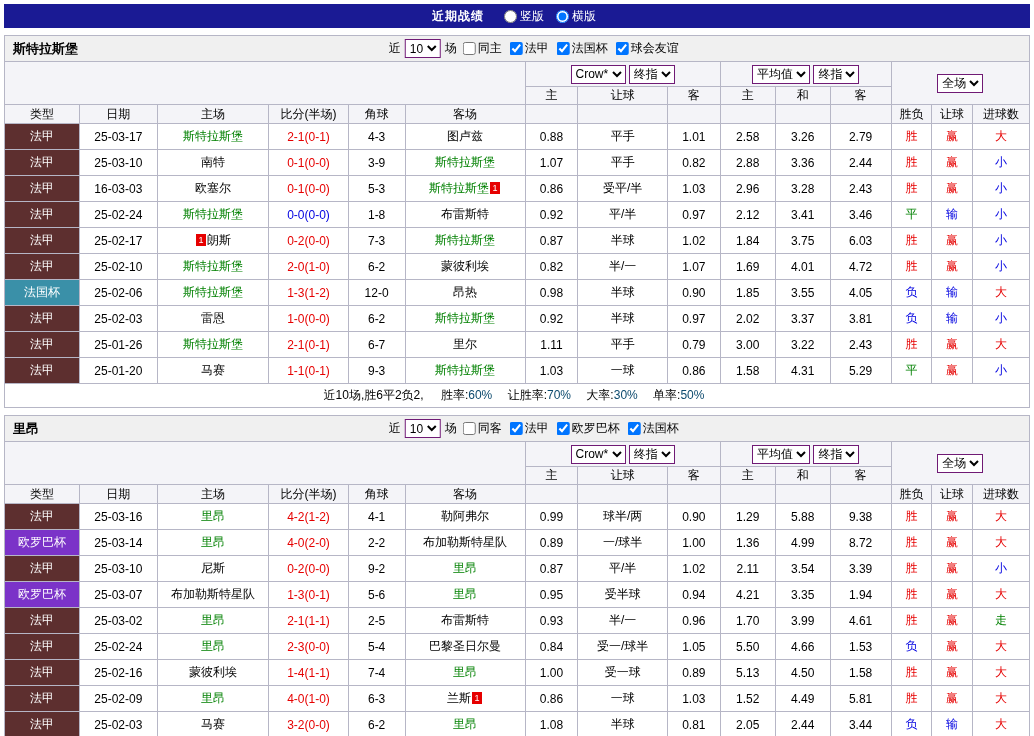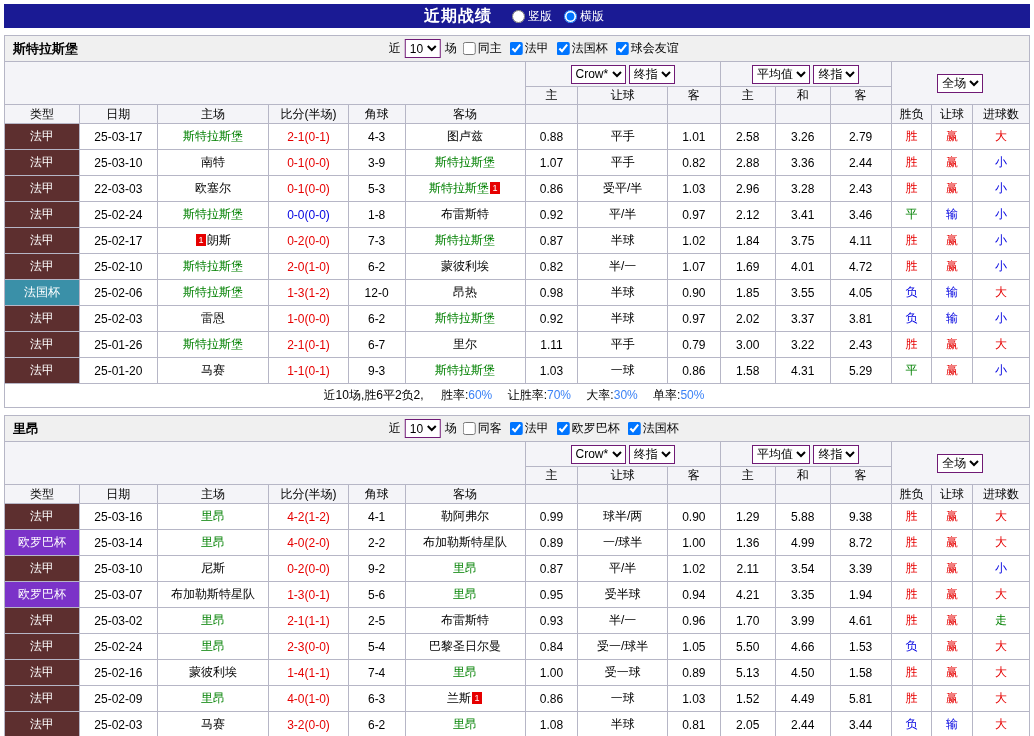--- a/index.html
+++ b/index.html
@@ -1,21 +1,21 @@
 <!DOCTYPE html>
 <html><head>
 <meta charset="utf-8">
 <style>
   html,body{margin:0;padding:0;background:#fff;}
   body{font-family:"Liberation Sans","DejaVu Sans",sans-serif;font-size:12px;color:#000;}
   .page{width:1026px;margin:4px auto 0 auto;}
 
   
   .titlebar{background:#1a1a94;height:24px;display:flex;align-items:center;justify-content:center;color:#fff;}
-  .titlebar .title{font-weight:bold;font-size:16px;margin-right:14px;letter-spacing:1px;}
+  .titlebar .title{font-weight:bold;font-size:12px;margin-right:14px;letter-spacing:1px;}
   .titlebar label{display:inline-flex;align-items:center;margin:0 6px;font-size:12px;color:#fff;cursor:pointer;}
   .titlebar input{margin:0 3px 0 0;}
 
   
   .section{margin-top:7px;}
   .section-header{border:1px solid #b6b6c6;border-bottom:none;background:#f0f0f0;height:25px;display:flex;align-items:center;position:relative;}
   .team-name{font-weight:bold;font-size:13px;padding:0 8px;}
   .filters{position:absolute;left:50%;transform:translateX(-44%);display:flex;align-items:center;white-space:nowrap;}
   .filters > *{margin:0 2px;}
   .filters label{display:inline-flex;align-items:center;margin:0 4px;cursor:pointer;}
@@ -33,21 +33,21 @@
 
   td.league{color:#fff;}
   .c-red{color:#e60000;text-align:center;}
   .c-blue{color:#0000e0;}
   .c-green{color:#008000;}
   .team-green{color:#008000;}
   .card{display:inline-block;background:#e60000;color:#fff;font-size:9px;line-height:12px;min-width:8px;padding:0 1px;margin:0 1px;vertical-align:1px;}
 
   .sum-prefix{margin-right:8px;}
   .sum-item{margin:0 6px;}
-  .sum-val{color:#3b82f6;text-align:right;}
+  .sum-val{color:#0c4a6e;text-align:right;}
 </style>
 </head>
 <body>
 
 <div class="page">
 
   <div class="titlebar">
     <span class="title">近期战绩</span>
     <label>
       <input type="radio" name="layout-mode" style="">
@@ -174,21 +174,21 @@
             <td>0.82</td>
             <td>2.88</td>
             <td>3.36</td>
             <td>2.44</td>
             <td class="c-red">胜</td>
             <td class="c-red">赢</td>
             <td class="c-blue">小</td>
           </tr>
           <tr>
             <td class="league" style="background: rgb(93, 47, 47);">法甲</td>
-            <td>22-03-03</td>
+            <td>16-03-03</td>
             <td><span>欧塞尔</span></td>
             <td class="c-red">0-1(0-0)</td>
             <td>5-3</td>
             <td><span class="team-green">斯特拉斯堡</span><span class="card">1</span></td>
             <td>0.86</td>
             <td>受平/半</td>
             <td>1.03</td>
             <td>2.96</td>
             <td>3.28</td>
             <td>2.43</td>
@@ -218,21 +218,21 @@
             <td>25-02-17</td>
             <td><span class="card">1</span><span>朗斯</span></td>
             <td class="c-red">0-2(0-0)</td>
             <td>7-3</td>
             <td><span class="team-green">斯特拉斯堡</span></td>
             <td>0.87</td>
             <td>半球</td>
             <td>1.02</td>
             <td>1.84</td>
             <td>3.75</td>
-            <td>4.11</td>
+            <td>6.03</td>
             <td class="c-red">胜</td>
             <td class="c-red">赢</td>
             <td class="c-blue">小</td>
           </tr>
           <tr>
             <td class="league" style="background: rgb(93, 47, 47);">法甲</td>
             <td>25-02-10</td>
             <td><span class="team-green">斯特拉斯堡</span></td>
             <td class="c-red">2-0(1-0)</td>
             <td>6-2</td>

